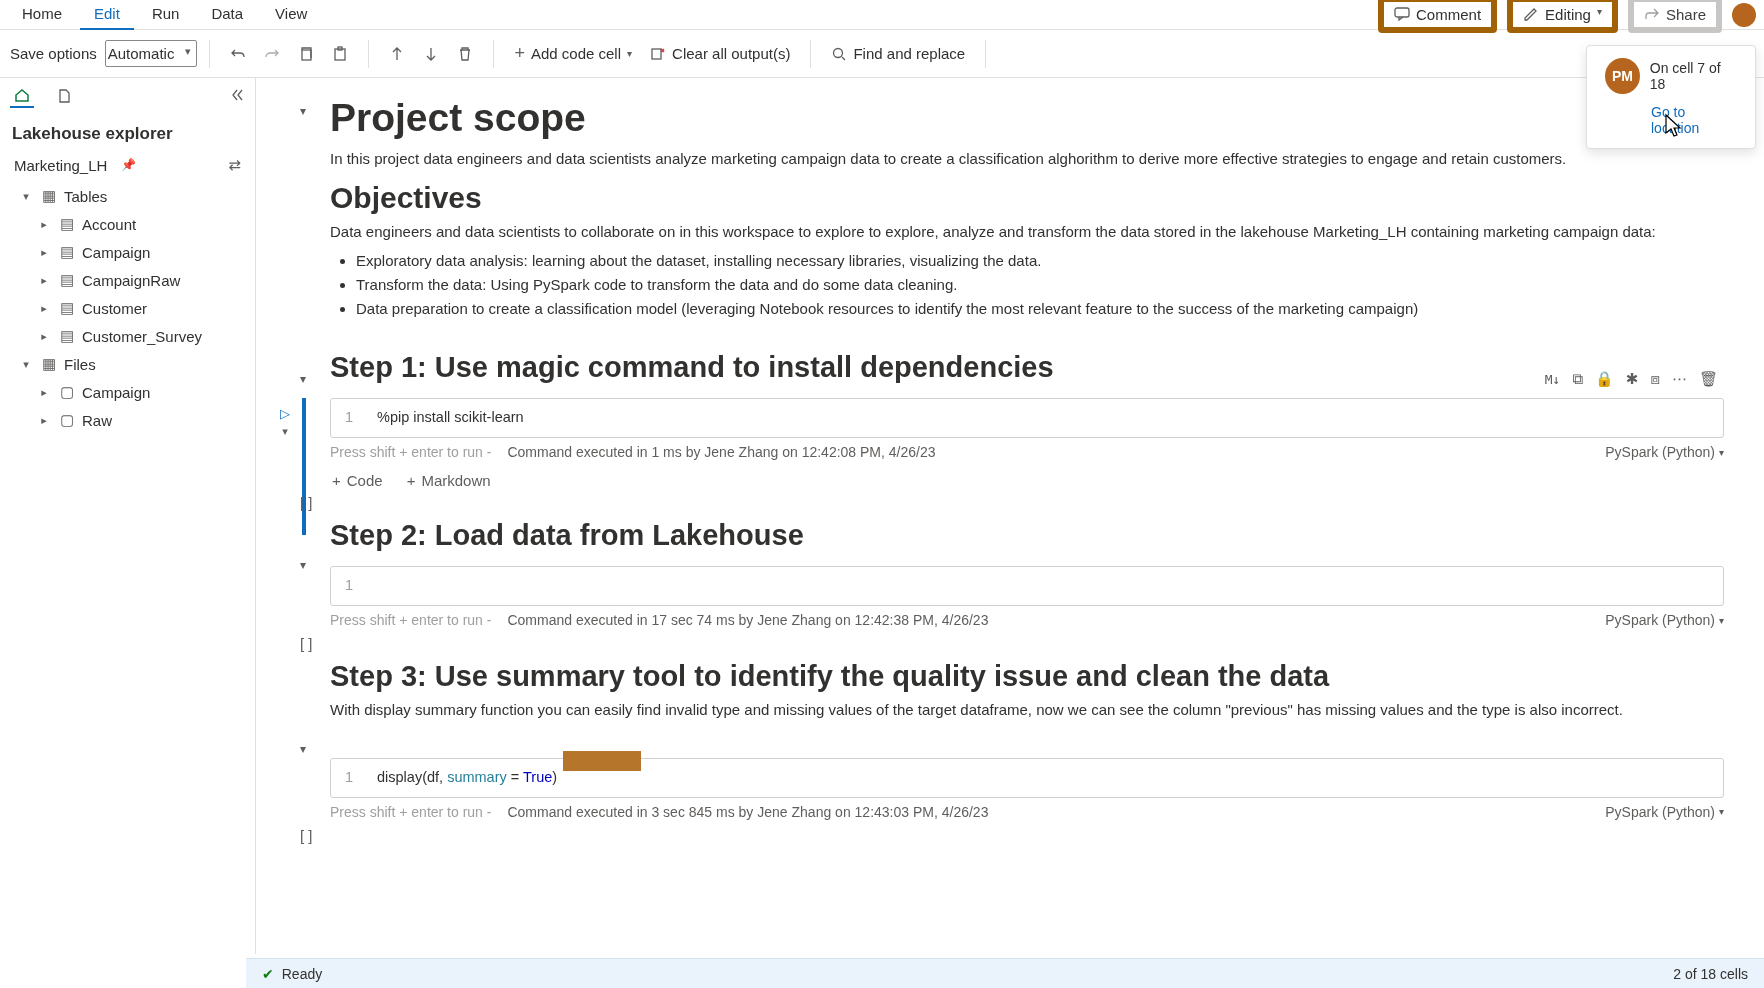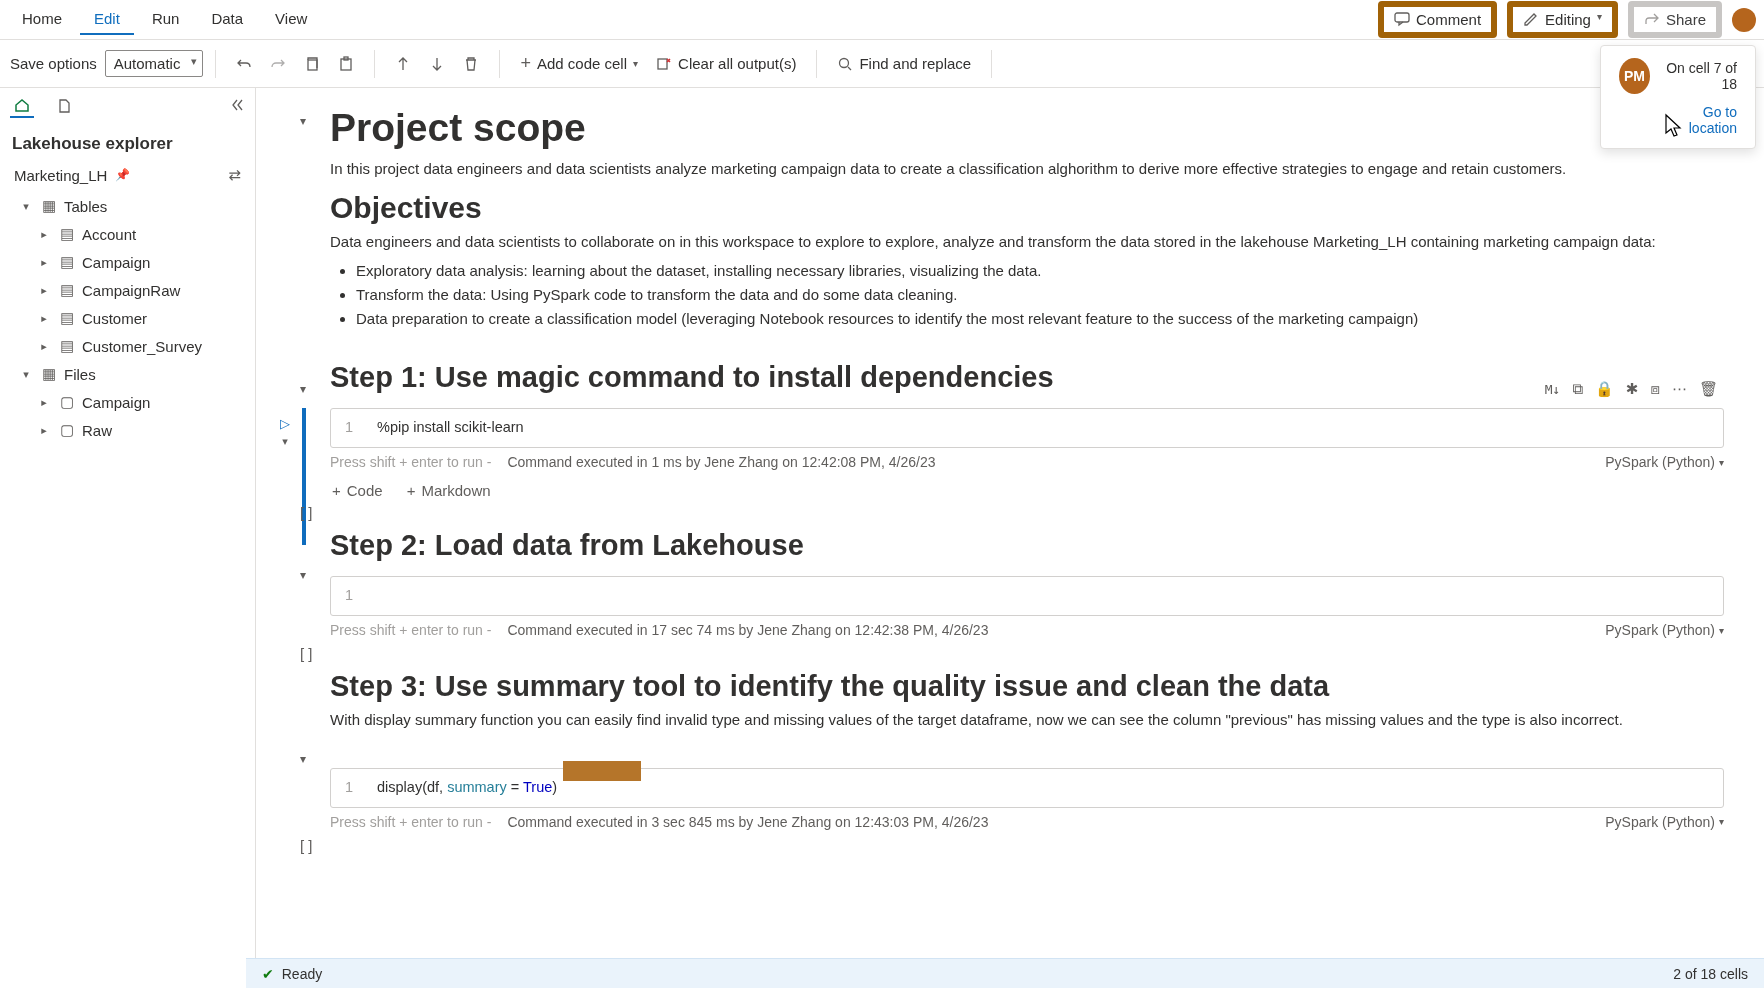--- a/index.html
+++ b/index.html
@@ -1,45 +1,45 @@
 <!DOCTYPE html>
 <html><head>
 <meta charset="utf-8">
 <style>
 * { margin: 0; padding: 0; box-sizing: border-box; font-family: "Segoe UI", -apple-system, sans-serif; }
 body { width: 1764px; height: 988px; background: #fff; overflow: hidden; font-size: 14px; color: #323130; position: relative; }
 
 
-.topbar { height: 40px; display: flex; align-items: center; padding: 0 8px; border-bottom: 1px solid #e1dfdd; }
+.topbar { height: 30px; display: flex; align-items: center; padding: 0 8px; border-bottom: 1px solid #e1dfdd; }
 .topbar .menu-left { display: flex; gap: 4px; }
 .topbar .menu-item { padding: 6px 14px; cursor: pointer; font-size: 15px; color: #323130; }
 .topbar .menu-item.active { color: #106ebe; border-bottom: 2px solid #106ebe; }
 .topbar .menu-right { margin-left: auto; display: flex; align-items: center; gap: 10px; }
 .topbar .btn { display: flex; align-items: flex-start; gap: 6px; padding: 4px 10px; border: 6px solid #a16207; border-radius: 4px; cursor: pointer; font-size: 15px; }
 .topbar .btn.share { color: #404040; border-color: #c8c6c4; }
 .avatar-top { width: 24px; height: 24px; border-radius: 50%; background: #b5651d; display: flex; align-items: center; justify-content: center; color: #fff; font-size: 11px; }
 
 
 .toolbar { height: 48px; display: flex; align-items: center; padding: 0 10px; border-bottom: 1px solid #e1dfdd; gap: 2px; }
 .toolbar .save-label { font-size: 15px; margin-right: 6px; }
-.toolbar .save-select { border: 1px solid #8a8886; border-radius: 2px; padding: 4px 22px 4px 8px; font-size: 15px; position: relative; }
+.toolbar .save-select { border: 1px solid #8a8886; border-radius: 2px; padding: 4px 22px 4px 2px; font-size: 15px; position: relative; }
 .toolbar .save-select::after { content: "▾"; position: absolute; right: 6px; top: 4px; font-size: 11px; color: #605e5c; }
 .toolbar .sep { width: 1px; height: 28px; background: #e1dfdd; margin: 0 10px; }
 .toolbar .ticon { width: 32px; height: 32px; display: flex; align-items: center; justify-content: center; cursor: pointer; color: #605e5c; border-radius: 2px; }
 .toolbar .tbtn { display: flex; align-items: center; gap: 6px; padding: 4px 8px; cursor: pointer; border-radius: 2px; font-size: 15px; }
 
 
 .mainrow { display: flex; height: calc(100% - 34px - 48px - 30px); }
 .sidepanel { width: 256px; border-right: 1px solid #e1dfdd; display: flex; flex-direction: column; }
 .side-tabs { display: flex; align-items: center; padding: 6px 10px; gap: 18px; }
 .side-tab { width: 24px; height: 24px; display: flex; align-items: center; justify-content: center; cursor: pointer; }
 .side-tab.active { border-bottom: 2px solid #0f6cbd; }
 .side-collapse { margin-left: auto; cursor: pointer; color: #605e5c; }
 .side-title { font-weight: 600; font-size: 17px; padding: 10px 12px 6px; }
-.side-lakehouse { display: flex; align-items: center; gap: 8px; padding: 6px 14px; font-size: 15px; }
+.side-lakehouse { display: flex; align-items: center; gap: 14px; padding: 6px 14px; font-size: 15px; }
 .side-lakehouse .pin { color: #a19f9d; font-size: 12px; }
 .side-lakehouse .refresh { margin-left: auto; color: #605e5c; cursor: pointer; }
 .tree { padding: 2px 0; }
 .tree-row { display: flex; align-items: center; padding: 5px 8px; gap: 6px; cursor: pointer; font-size: 15px; }
 .tree-row .chev { width: 16px; text-align: center; color: #605e5c; font-size: 11px; }
 .tree-row .ico { width: 18px; text-align: center; color: #605e5c; }
 .tree-row.lvl1 { padding-left: 18px; }
 .tree-row.lvl2 { padding-left: 36px; }
 
 
@@ -70,21 +70,21 @@
 
 .cell-toolbar { position: absolute; right: 6px; top: -28px; display: flex; gap: 12px; color: #605e5c; align-items: center; }
 .cell-toolbar span { cursor: pointer; font-size: 15px; }
 .cell-toolbar .md-badge { font-family: monospace; font-size: 13px; }
 
 .highlight-blob { position: absolute; background: #b5752a; width: 78px; height: 20px; }
 .code-bool { color: #0000c0; }
 .code-id { color: #267f99; }
 
 
-.presence { position: absolute; top: 45px; right: 8px; background: #fff; border: 1px solid #e1dfdd; box-shadow: 0 4px 12px rgba(0,0,0,.12); padding: 12px 18px; border-radius: 4px; display: flex; flex-direction: column; width: 156px; text-align: right; }
+.presence { position: absolute; top: 45px; right: 8px; background: #fff; border: 1px solid #e1dfdd; box-shadow: 0 4px 12px rgba(0,0,0,.12); padding: 12px 18px; border-radius: 4px; display: flex; flex-direction: column; width: 170px; }
 .presence .prow { display: flex; align-items: center; gap: 10px; }
 .presence .pavatar { width: 36px; height: 36px; border-radius: 50%; background: #b5651d; color: #fff; display: flex; align-items: center; justify-content: center; font-weight: 600; font-size: 14px; }
 .presence .pstatus { font-size: 14px; }
 .presence .plink { color: #0f6cbd; font-size: 14px; margin-top: 10px; margin-left: 46px; cursor: pointer; }
 
 .cursor-img { position: absolute; width: 22px; height: 28px; }
 .cursor-img svg { width: 100%; height: 100%; }
 
 
 .statusbar { position: absolute; bottom: 0; left: 246px; right: 0; height: 30px; background: #eaf3fb; display: flex; align-items: center; padding: 0 16px; font-size: 14px; color: #323130; border-top: 1px solid #d2e4f4; }

